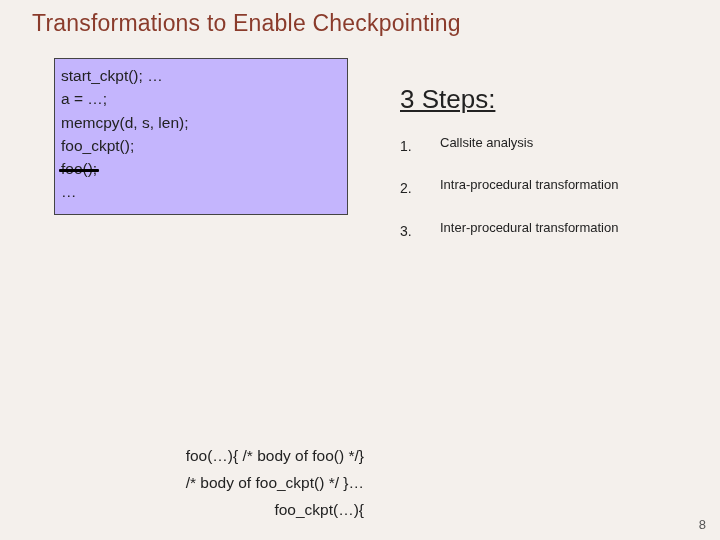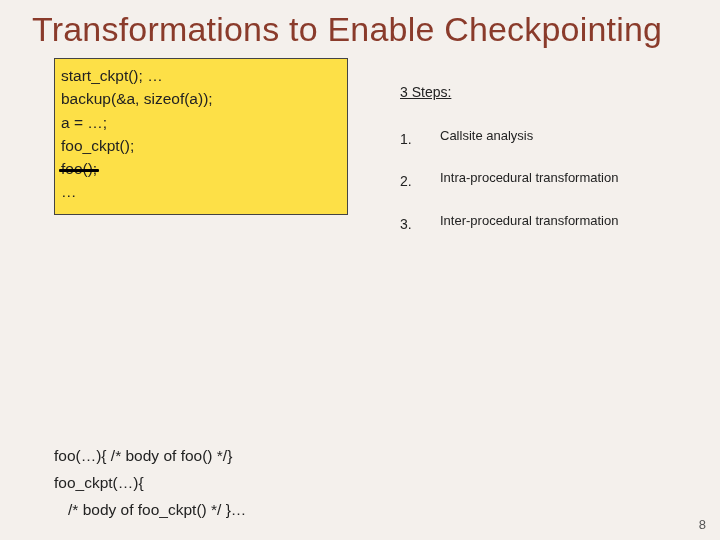--- a/index.html
+++ b/index.html
@@ -14,34 +14,34 @@
     position: relative;
   }
   .slide {
     width: 720px;
     height: 540px;
     position: relative;
     box-sizing: border-box;
     padding: 10px 0 0 0;
   }
   .title {
-    font-size: 34px;
+    font-size: 23px;
     font-family: "Trebuchet MS", "Verdana", sans-serif;
     color: #8a3b2b;
     margin: 0 0 0 32px;
     font-weight: 400;
     letter-spacing: 0.2px;
   }
   .codebox {
     position: absolute;
     left: 54px;
     top: 58px;
     width: 280px;
     border: 1px solid #444;
-    background: #fde047;
+    background: #c4b5fd;
     font-family: Arial, Helvetica, sans-serif;
     font-size: 15.5px;
     padding: 2px 6px 6px 6px;
     line-height: 1.05;
   }
   .codebox .row {
     margin: 7px 0;
     white-space: nowrap;
   }
   .codebox .row.strike { position: relative; }
@@ -59,34 +59,35 @@
     background: #000;
     border-radius: 1px;
   }
   .lowerblock {
     position: absolute;
     left: 54px;
     top: 438px;
     font-family: Arial, Helvetica, sans-serif;
     font-size: 15.5px;
     width: 310px;
+    text-align: right;
   }
   .lowerblock .row { margin: 9px 0; white-space: nowrap; }
   .lowerblock .row.indent { padding-left: 14px; }
 
   .rightcol {
     position: absolute;
     left: 400px;
     top: 84px;
     width: 290px;
     font-family: "Verdana", sans-serif;
   }
   .steps-head {
-    font-size: 14px;
-    margin-bottom: 28px;
+    font-size: 26px;
+    margin-bottom: 20px;
     text-decoration: underline;
   }
   .olist {
     list-style: none;
     padding: 0;
     margin: 0;
     counter-reset: step;
   }
   .olist li {
     counter-increment: step;
@@ -113,31 +114,31 @@
   }
 </style>
 </head>
 <body>
 <div class="slide">
 
 <h1 class="title">Transformations to Enable Checkpointing</h1>
 
 <div class="codebox">
   <div class="row">start_ckpt(); …</div>
-  <div class="row">backup(&amp;a, sizeof(a));</div>
   <div class="row">a = …;</div>
+  <div class="row">memcpy(d, s, len);</div>
   <div class="row">foo_ckpt();</div>
   <div class="row strike"><span class="st">foo();</span></div>
   <div class="row">…</div>
 </div>
 
 <div class="lowerblock">
   <div class="row">foo(…){ /* body of foo() */}</div>
+  <div class="row indent">/* body of foo_ckpt() */   }…</div>
   <div class="row">foo_ckpt(…){</div>
-  <div class="row indent">/* body of foo_ckpt() */   }…</div>
 </div>
 
 <div class="rightcol">
   <div class="steps-head">3 Steps:</div>
   <ol class="olist">
     <li>Callsite analysis</li>
     <li>Intra-procedural transformation</li>
     <li>Inter-procedural transformation</li>
   </ol>
 </div>

